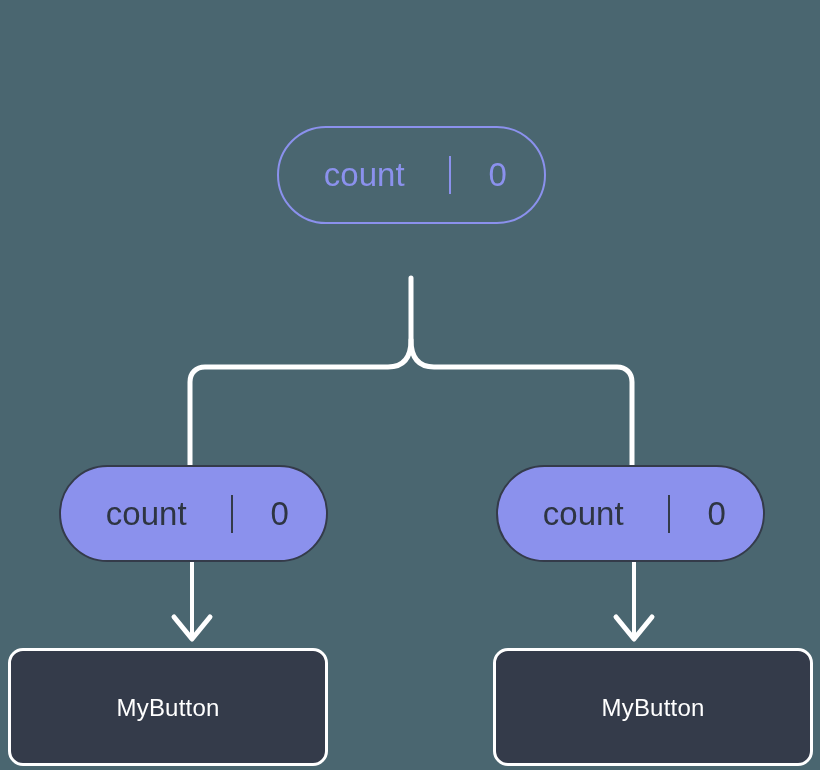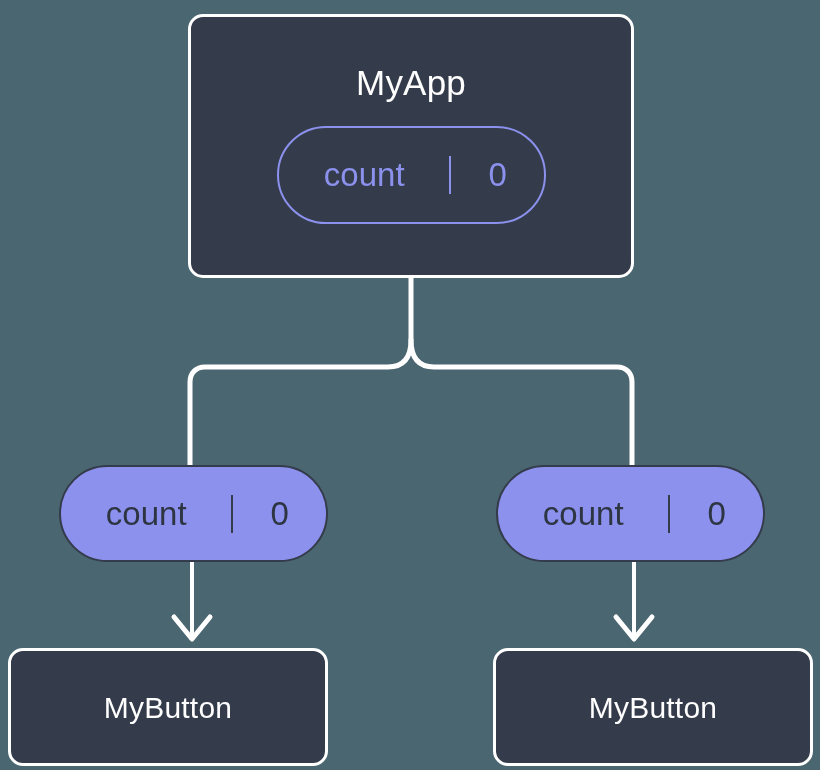--- a/index.html
+++ b/index.html
@@ -52,21 +52,21 @@
   #root-node .node-title {
     font-size: 35px;
     line-height: 35px;
     margin-top: 48px;
   }
 
   .leaf-node {
     justify-content: center;
   }
   .leaf-node .node-title {
-    font-size: 30px;
+    font-size: 24px;
     line-height: 35px;
   }
   #leaf-node-left {
     left: 8px;
     top: 648px;
     width: 320px;
     height: 118px;
   }
   #leaf-node-right {
     left: 493px;
@@ -158,23 +158,20 @@
     <g>
       <path d="M 192 562 L 192 638" fill="none" stroke="#ffffff" stroke-width="4" stroke-linecap="butt"></path>
       <path d="M 174 617 L 192 639 L 210 617" fill="none" stroke="#ffffff" stroke-width="5" stroke-linecap="round" stroke-linejoin="round"></path>
     </g>
     <g>
       <path d="M 634 562 L 634 638" fill="none" stroke="#ffffff" stroke-width="4" stroke-linecap="butt"></path>
       <path d="M 616 617 L 634 639 L 652 617" fill="none" stroke="#ffffff" stroke-width="5" stroke-linecap="round" stroke-linejoin="round"></path>
     </g>
   </svg>
 
-  <div class="node-box" id="root-node">
-    <div class="node-title">MyApp</div>
-  </div>
 
   <div class="pill outline" id="pill-root">
     <div class="pill-key">count</div>
     <div class="pill-val">0</div>
   </div>
 
   <div class="pill filled" id="pill-left">
     <div class="pill-key">count</div>
     <div class="pill-val">0</div>
   </div>

